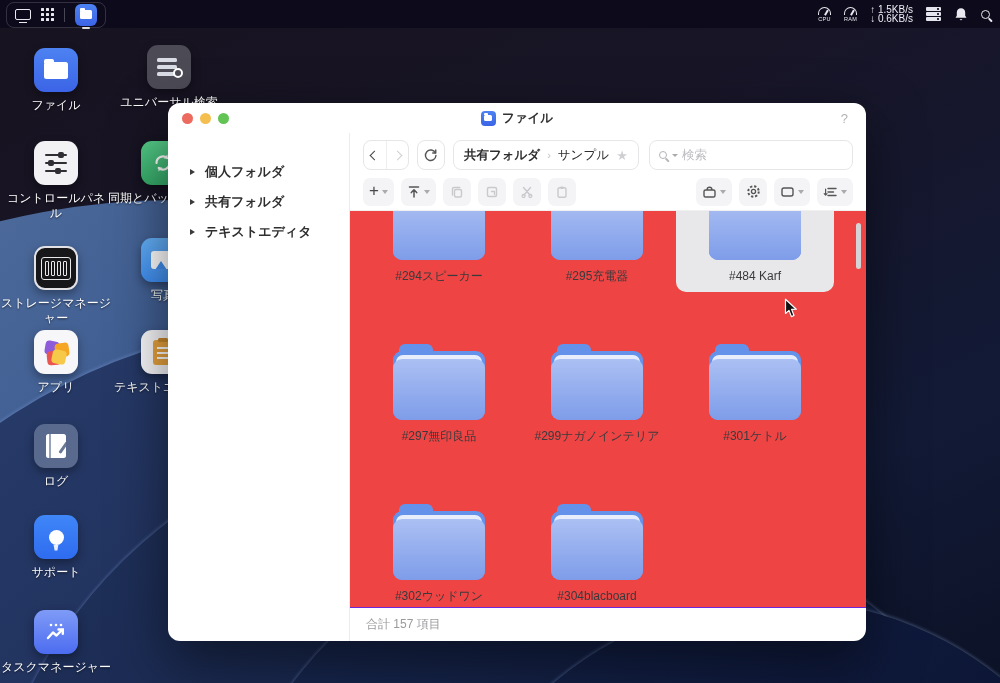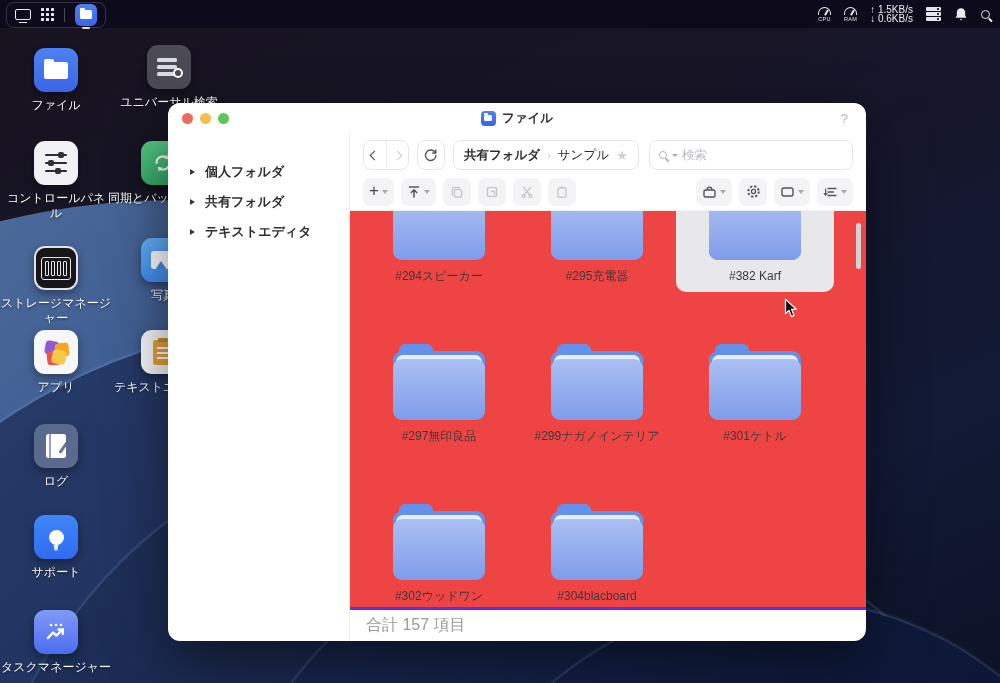--- a/index.html
+++ b/index.html
@@ -175,22 +175,22 @@
   .cell.selected { background:#e8e8ea; }
   .fname { margin-top:9px; font-size:12px; color:#3a3a3c; line-height:15px; white-space:nowrap; }
   .bigfolder { position:relative; width:92px; height:76px; }
   .bigfolder .tab { position:absolute; left:6px; top:0; width:34px; height:16px; background:#6492ea; border-radius:6px 6px 0 0; }
   .bigfolder .back { position:absolute; left:0; right:0; top:7px; bottom:0; background:#6492ea; border-radius:9px; }
   .bigfolder .hl { position:absolute; left:3px; right:3px; top:11px; height:9px; background:#e7edfb; border-radius:7px 7px 0 0; }
   .bigfolder .front { position:absolute; left:0; right:0; top:15px; bottom:0;
                       background:linear-gradient(180deg,#abc0f3,#7e9ce9); border-radius:9px; }
   .scroll-thumb { position:absolute; right:5px; top:12px; width:5px; height:46px; background:#d4d4d6; border-radius:3px; }
 
-  .footer { height:34px; border-top:3px solid #6d28d9; display:flex; align-items:center; padding-left:16px;
-            font-size:16px; color:#9a9a9e; }
+  .footer { height:34px; border-top:1px solid #6d28d9; display:flex; align-items:center; padding-left:16px;
+            font-size:12px; color:#9a9a9e; }
 
   
   .cursor { position:absolute; left:784px; top:298px; z-index:99; pointer-events:none; }
 </style>
 </head>
 <body>
 
 <div class="bg">
   <div class="blob b1"></div>
   <div class="blob b2"></div>
@@ -482,21 +482,21 @@
                 <i class="back"></i>
                 <i class="front"></i>
               </div>
             <div class="fname">#295充電器</div>
           </div>
           <div class="cell selected">
             <div class="bigfolder">
                 <i class="back"></i>
                 <i class="front"></i>
               </div>
-            <div class="fname">#382 Karf</div>
+            <div class="fname">#484 Karf</div>
           </div>
           <div class="cell">
             <div class="bigfolder">
                 <i class="tab"></i>
                 <i class="back"></i>
                 <i class="hl"></i>
                 <i class="front"></i>
               </div>
             <div class="fname">#297無印良品</div>
           </div>

